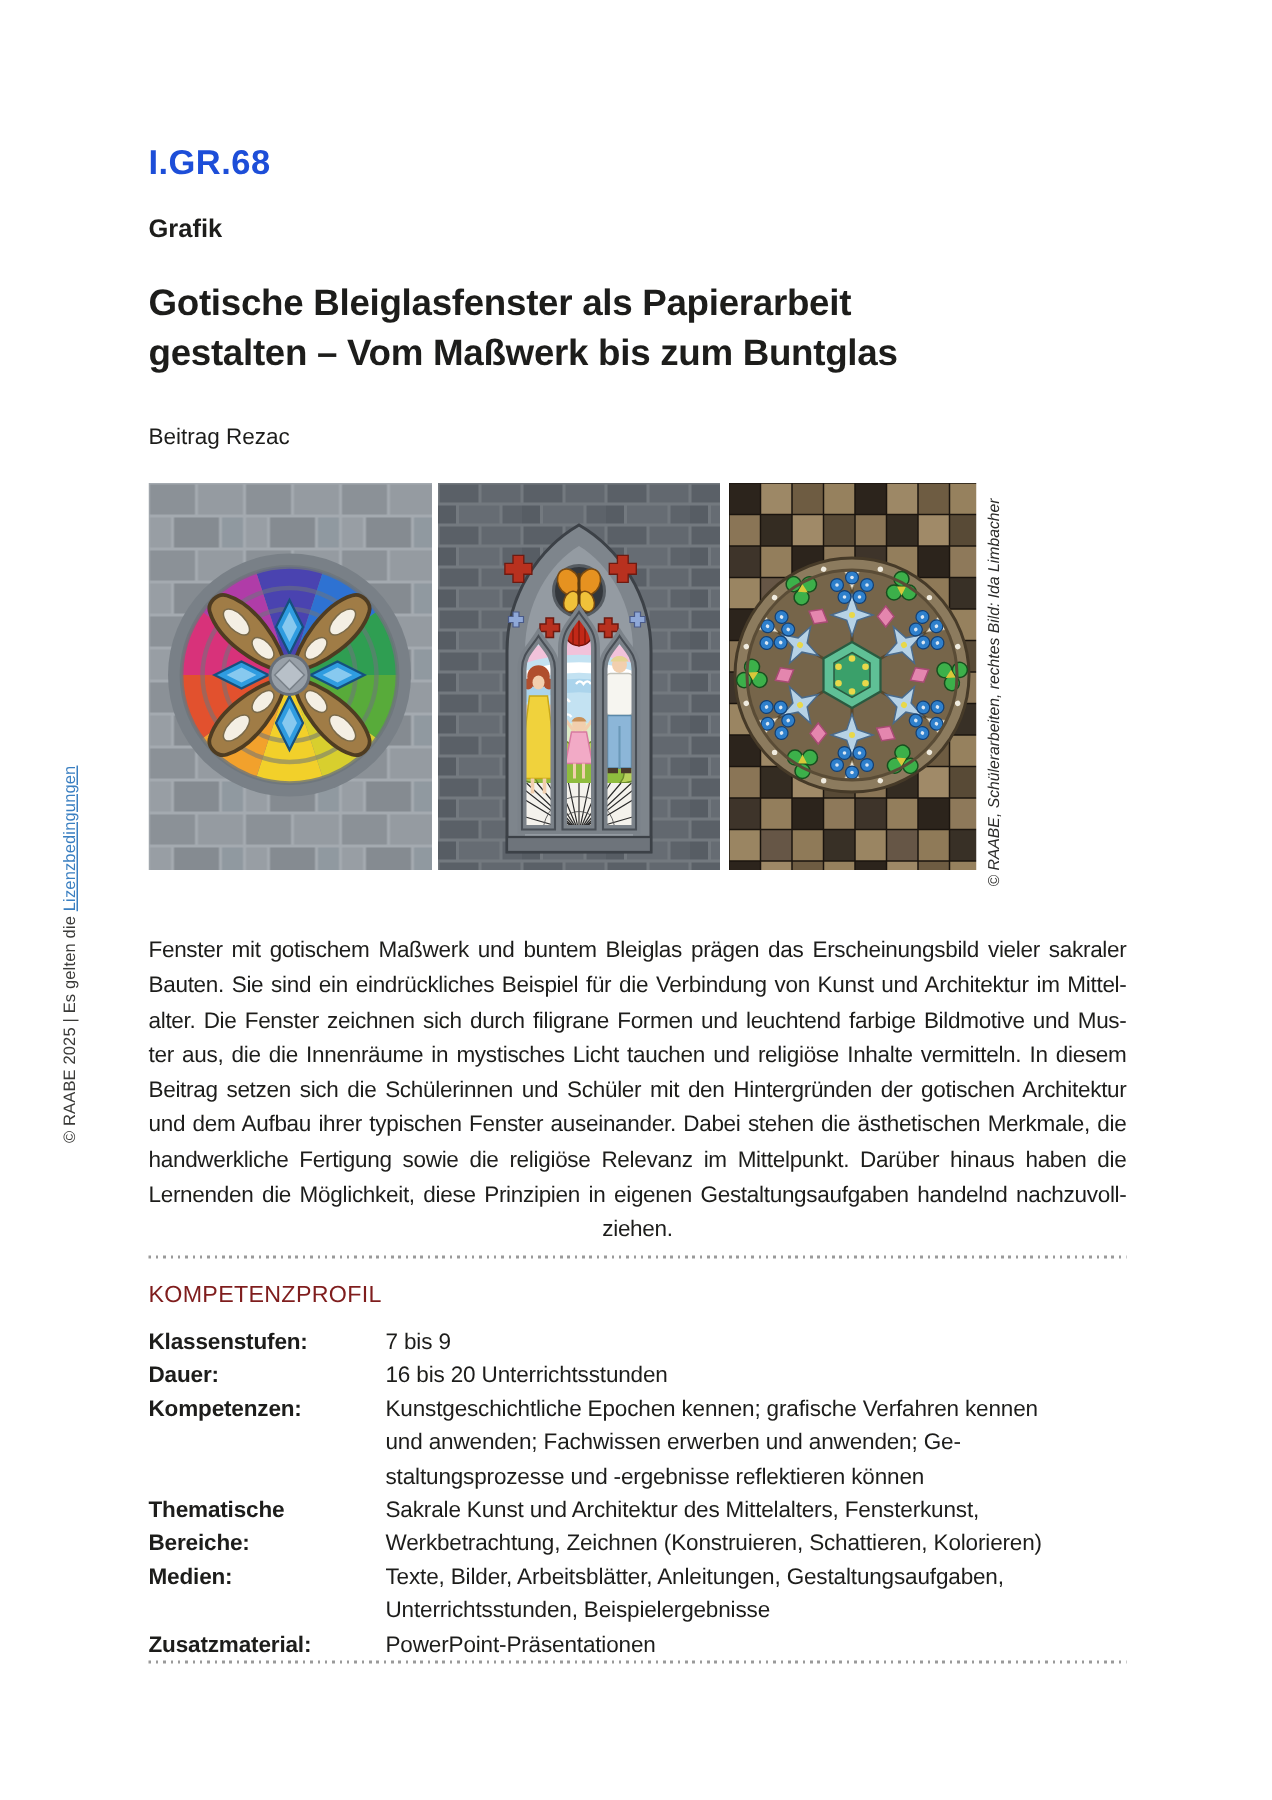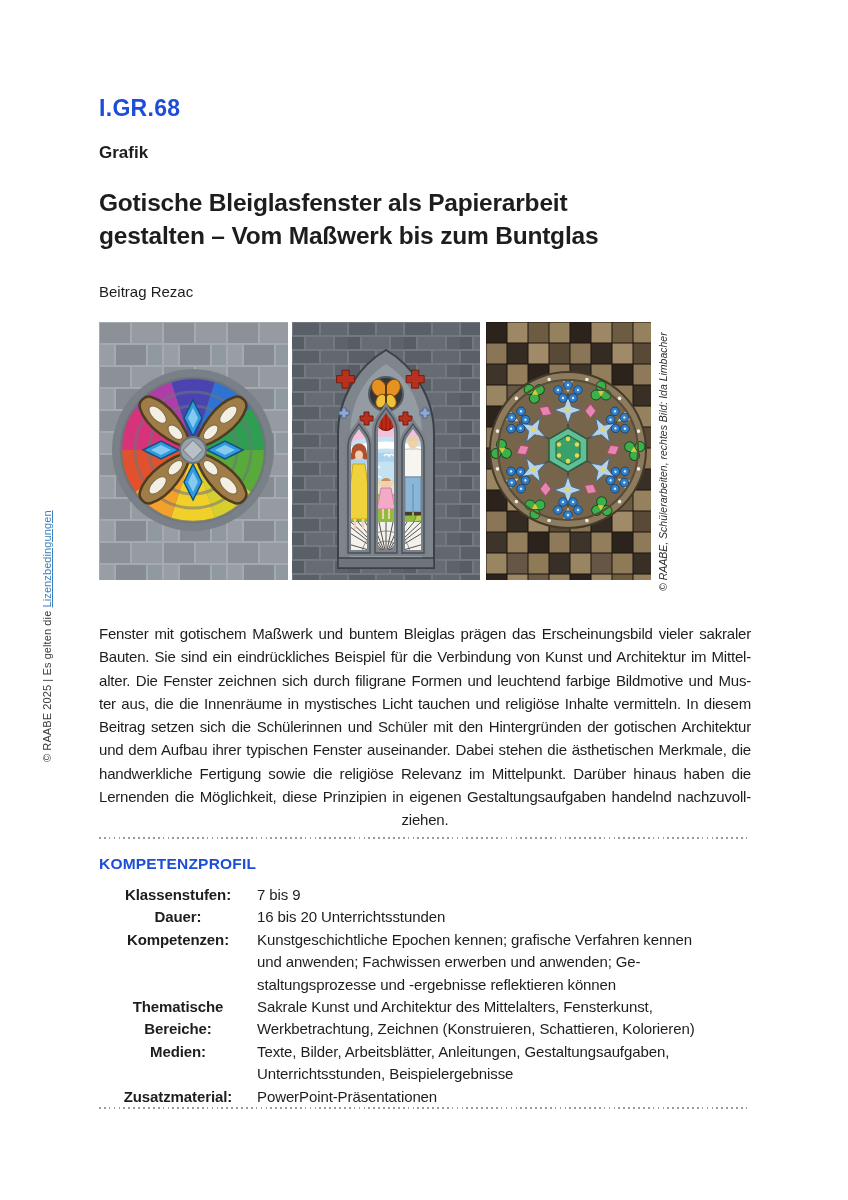--- a/index.html
+++ b/index.html
@@ -32,24 +32,24 @@
   .intro .jl { text-align:justify; text-align-last:justify; }
   .intro .ll { text-align:center; }
 
   .dotted { position:absolute; left:99px; width:652px; height:2px;
     background:repeating-linear-gradient(90deg,#9a9a9a 0 1.7px,transparent 1.7px 4.9px); }
   .dotted-top { top:837px; }
   .dotted-bottom { top:1107px; }
 
   
   .profile { position:absolute; left:99px; top:855px; width:652px; }
-  .profile-heading { font-size:15.5px; font-weight:bold; letter-spacing:0.2px; color:#1d4ed8; }
+  .profile-heading { font-size:15.5px; font-weight:normal; letter-spacing:0.2px; color:#7f1d1d; }
   .profile-table { margin-top:11px; font-size:15px; line-height:22.4px; letter-spacing:-0.1px; }
   .prow { display:grid; grid-template-columns:158px 1fr; }
-  .plabel { font-weight:bold;text-align:center; }
+  .plabel { font-weight:bold; }
   .pvalue div { text-align:left; }
 </style>
 </head>
 <body>
 
 <div class="page">
 
   <div class="side-note"><span>© RAABE 2025 | Es gelten die </span><a>Lizenzbedingungen</a></div>
 
   <div class="code">I.GR.68</div>

